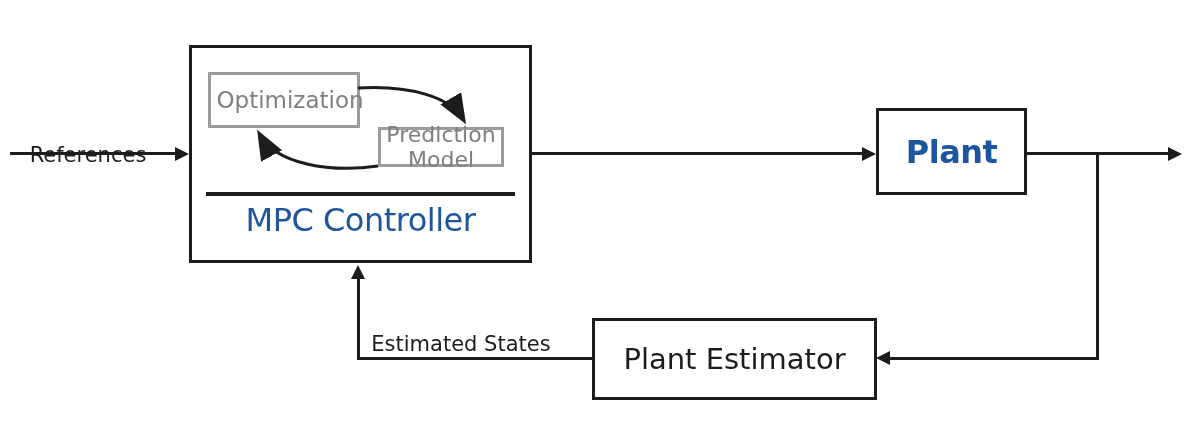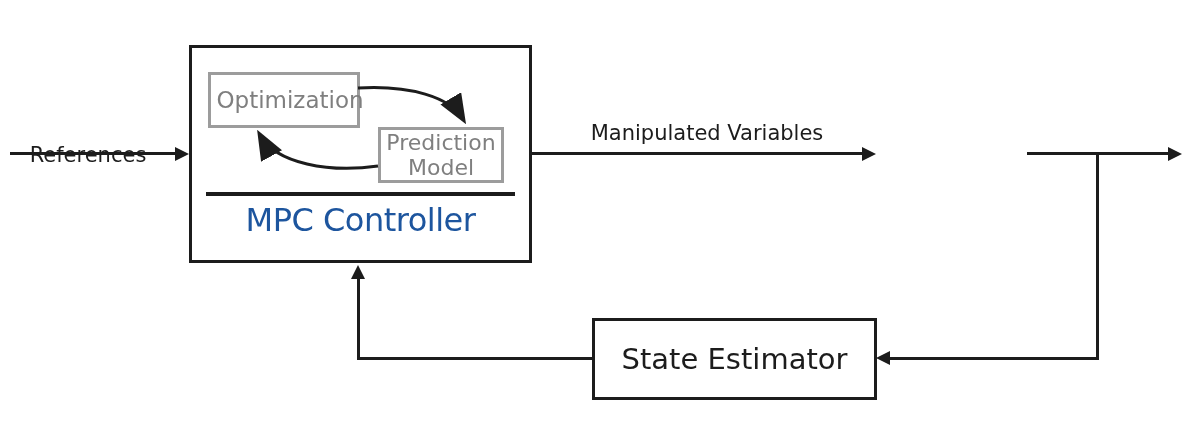--- a/index.html
+++ b/index.html
@@ -15,21 +15,21 @@
     position:absolute;
     box-sizing:border-box;
     background:#ffffff;
     display:flex;align-items:center;justify-content:center;
     text-align:center;
   }
   .box.outer{border:3px solid #1c1c1c;}
   .box.inner{border:3px solid #9c9c9c;color:#7f7f7f;padding-left:12px;}
   #mpc-box{left:189px;top:45px;width:343px;height:218px;}
   #optimization-box{left:208px;top:72px;width:152px;height:56px;font-size:23px;z-index:2;}
-  #prediction-box{left:378px;top:127px;width:126px;height:56px;font-size:22px;line-height:1.15;z-index:2;padding:0 2px;}
+  #prediction-box{left:378px;top:127px;width:126px;height:40px;font-size:22px;line-height:1.15;z-index:2;padding:0 2px;}
   #plant-box{left:876px;top:108px;width:151px;height:87px;font-size:32px;font-weight:bold;color:#1d559e;letter-spacing:-0.5px;}
   #se-box{left:592px;top:318px;width:285px;height:82px;font-size:29px;color:#1c1c1c;}
   
   #mpc-separator{position:absolute;left:206px;top:192px;width:309px;height:4px;background:#1c1c1c;}
   #mpc-label{
     position:absolute;left:192px;top:201px;width:337px;
     text-align:center;font-size:32px;font-weight:normal;color:#1d559e;letter-spacing:-0.5px;
   }
   #curves-svg{position:absolute;left:189px;top:45px;width:343px;height:218px;pointer-events:none;z-index:3;}
   
@@ -84,33 +84,36 @@
       <marker id="arrow-m" markerWidth="10" markerHeight="8" refX="8" refY="4" orient="auto">
         <path d="M0,0 L10,4 L0,8 Z" fill="#1c1c1c"></path>
       </marker>
     </defs>
     <path d="M169 43 C221 40, 261 52, 274 74" fill="none" stroke="#1c1c1c" stroke-width="3" marker-end="url(#arrow-m)"></path>
     <path d="M189 121 C141 128, 87 119, 71 90" fill="none" stroke="#1c1c1c" stroke-width="3" marker-end="url(#arrow-m)"></path>
   </svg>
   <div id="mpc-separator"></div>
   <div id="mpc-label">MPC Controller</div>
 
-  <div class="siglabel" id="manip-label">Manipulated Variables</div>
   <div class="hline" id="manip-line"></div>
   <div class="tri tri-right" id="manip-arrowhead"></div>
 
+  <div class="box outer" id="plant-box">
+    <span>Plant</span>
+  </div>
 
   <div class="hline" id="out-line"></div>
   <div class="tri tri-right" id="out-arrowhead"></div>
   <div class="vline" id="branch-vline"></div>
 
   <div class="hline" id="meas-line"></div>
   <div class="tri tri-left" id="meas-arrowhead"></div>
 
   <div class="box outer" id="se-box">
-    <span>State Estimator</span>
+    <span>Plant Estimator</span>
   </div>
 
+  <div class="siglabel" id="est-label">Estimated States</div>
   <div class="hline" id="est-hline"></div>
   <div class="vline" id="est-vline"></div>
   <div class="tri tri-up" id="est-arrowhead"></div>
 
 </div>
 
 </body></html>

